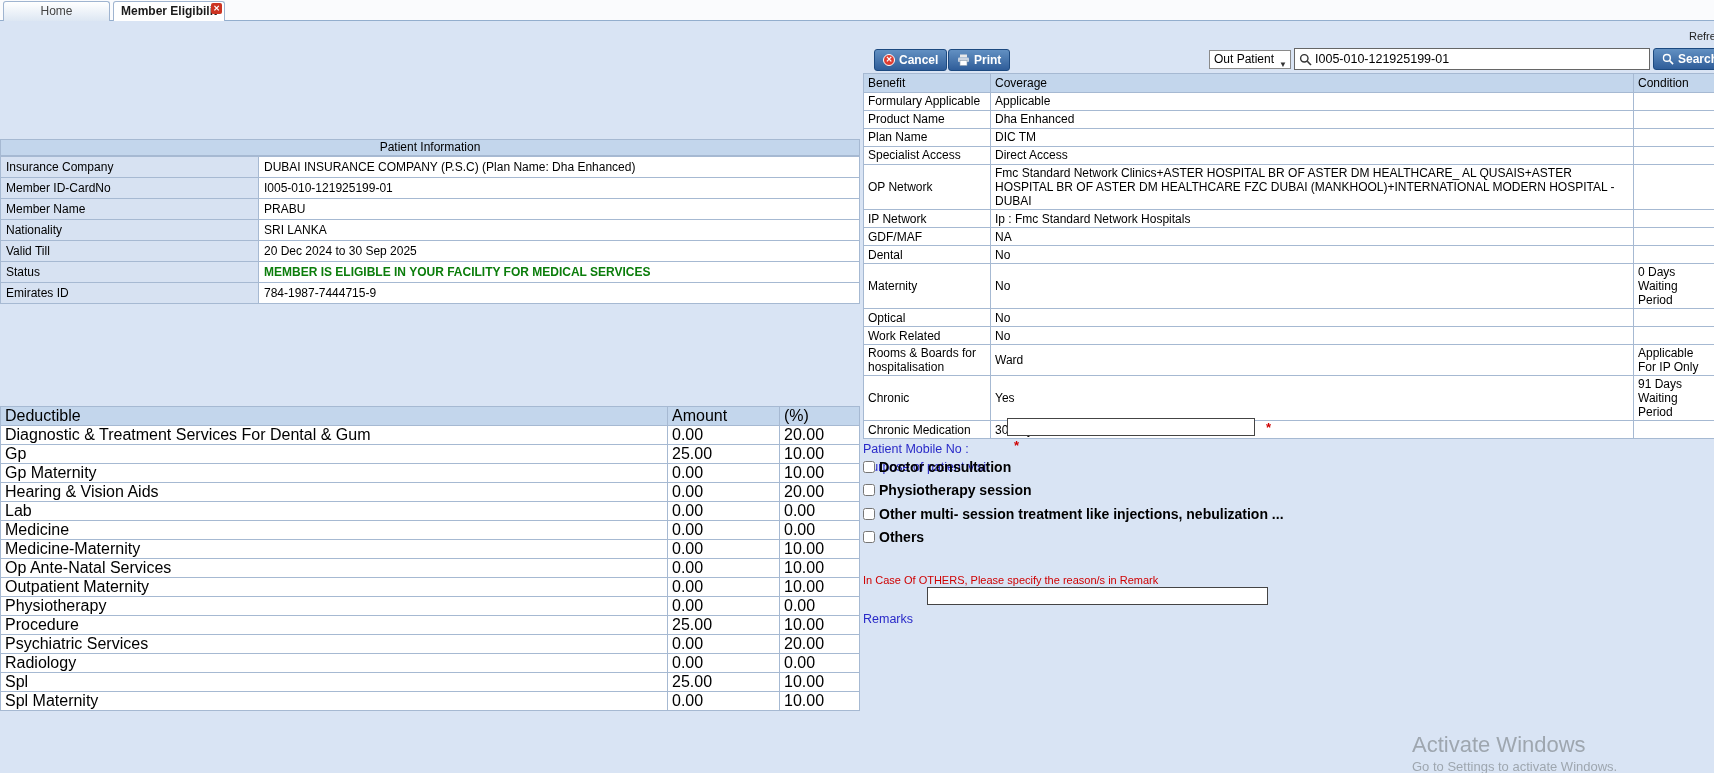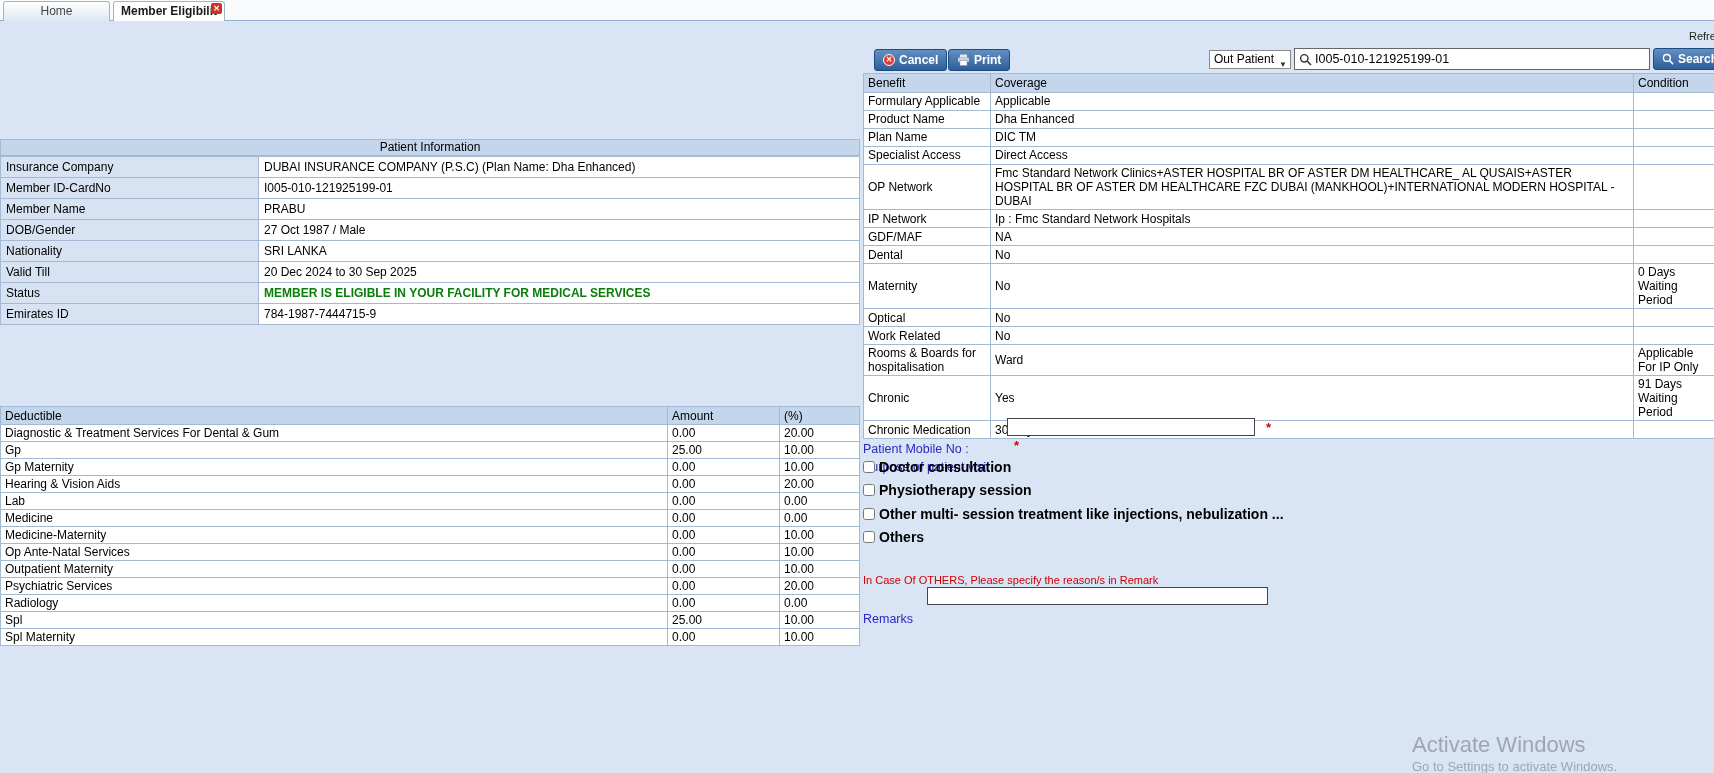--- a/index.html
+++ b/index.html
@@ -35,21 +35,21 @@
   .pi-table { position:absolute; left:0; top:156px; width:860px;
               border-collapse:collapse; table-layout:fixed; font-size:12px;border-radius:23px; }
   .pi-table td { border:1px solid var(--table_border,#a6b9d2); height:21px; padding:1px 5px;
                  overflow:hidden; white-space:nowrap; }
   .pi-label { background:var(--label_cell_bg,#d7e2f2); }
   .pi-value { background:#ffffff; }
   .status-ok { color:var(--status_green,#0b7d0b); font-weight:bold; }
 
   
   .deduct-table { position:absolute; left:0; top:406px; width:860px;
-                  border-collapse:collapse; table-layout:fixed; font-size:12px; background:#ec4899; }
+                  border-collapse:collapse; table-layout:fixed; font-size:16px; background:#ec4899; }
   .deduct-table th { background:var(--table_header_bg,#c3d6ec); font-weight:normal;
                      border:1px solid var(--table_border,#a6b9d2); height:18px;
                      padding:0 4px; text-align:left; }
   .deduct-table td { border:1px solid var(--table_border,#a6b9d2); height:17px;
                      padding:0 4px; background:#fff; white-space:nowrap; overflow:hidden; }
 
   
   .btn { position:absolute; height:22px; color:#fff; font-size:12px; font-weight:bold;
          background:linear-gradient(#6290c2,#2f5d99); border:1px solid #1d4a80;
          border-radius:3px; display:flex; align-items:center; gap:4px; padding:0 8px;
@@ -134,24 +134,20 @@
         </tr>
         <tr>
           <td class="pi-label">Member ID-CardNo</td>
           <td class="pi-value">I005-010-121925199-01</td>
         </tr>
         <tr>
           <td class="pi-label">Member Name</td>
           <td class="pi-value">PRABU</td>
         </tr>
         <tr>
-          <td class="pi-label">DOB/Gender</td>
-          <td class="pi-value">27 Oct 1987 / Male</td>
-        </tr>
-        <tr>
           <td class="pi-label">Nationality</td>
           <td class="pi-value">SRI LANKA</td>
         </tr>
         <tr>
           <td class="pi-label">Valid Till</td>
           <td class="pi-value">20 Dec 2024 to 30 Sep 2025</td>
         </tr>
         <tr>
           <td class="pi-label">Status</td>
           <td class="pi-value status-ok">MEMBER IS ELIGIBLE IN YOUR FACILITY FOR MEDICAL SERVICES</td>
@@ -213,20 +209,30 @@
           <td>10.00</td>
         </tr>
         <tr>
           <td>Op Ante-Natal Services</td>
           <td>0.00</td>
           <td>10.00</td>
         </tr>
         <tr>
           <td>Outpatient Maternity</td>
           <td>0.00</td>
+          <td>10.00</td>
+        </tr>
+        <tr>
+          <td>Physiotherapy</td>
+          <td>0.00</td>
+          <td>0.00</td>
+        </tr>
+        <tr>
+          <td>Procedure</td>
+          <td>25.00</td>
           <td>10.00</td>
         </tr>
         <tr>
           <td>Psychiatric Services</td>
           <td>0.00</td>
           <td>20.00</td>
         </tr>
         <tr>
           <td>Radiology</td>
           <td>0.00</td>

